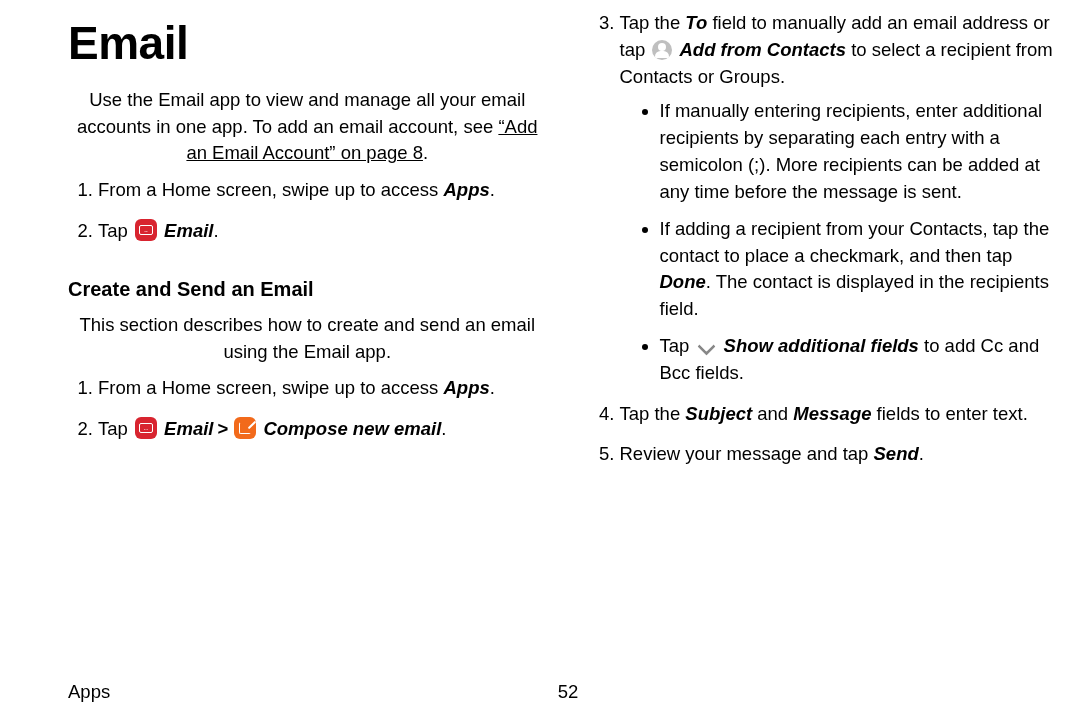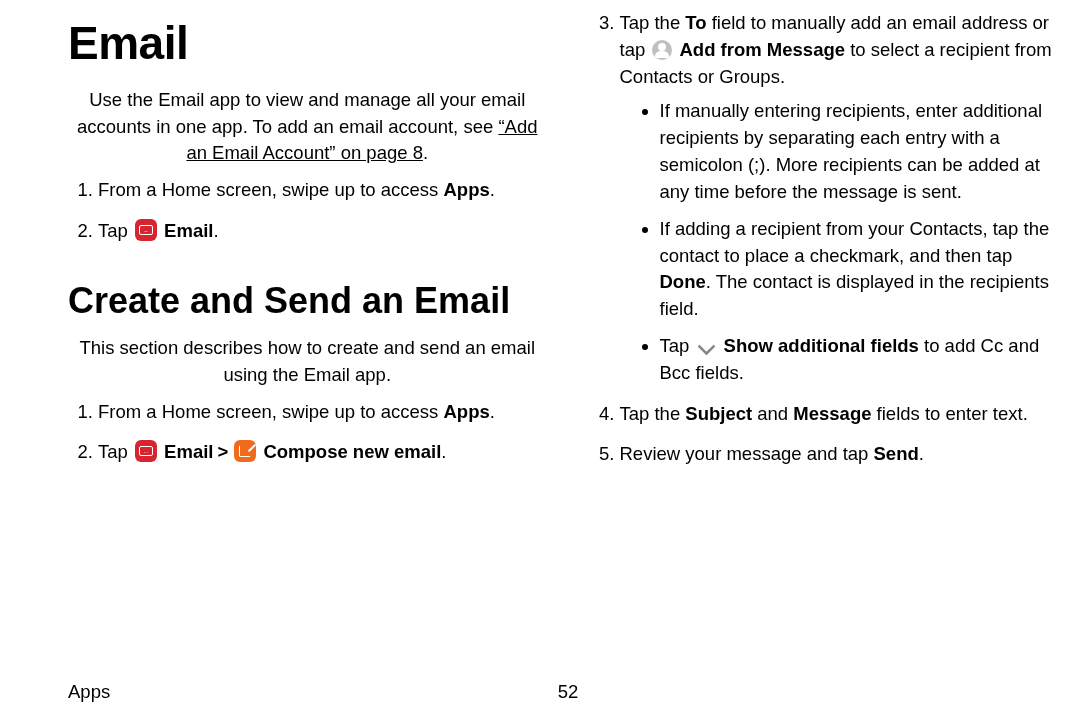--- a/index.html
+++ b/index.html
@@ -28,21 +28,21 @@
     flex: 1 1 0;
     min-width: 0;
   }
   h1 {
     font-size: 46px;
     font-weight: 800;
     margin: 0 0 10px 0;
     letter-spacing: -0.5px;
   }
   h2 {
-    font-size: 36px;
+    font-size: 20px;
     font-weight: 800;
     margin: 30px 0 8px 0;
   }
   p { margin: 0 0 10px 0; text-align: center; }
   .link {
     text-decoration: underline;
     cursor: pointer;
   }
   ol {
     margin: 0;
@@ -53,21 +53,21 @@
     margin: 0 0 14px 0;
   }
   ul.bul {
     list-style: disc;
     margin: 8px 0 8px 0;
     padding-left: 40px;
   }
   ul.bul > li {
     margin-bottom: 10px;
   }
-  .b { font-weight: 700; }
+  .b { font-weight: 700; font-style: italic; }
   
   .ic {
     display: inline-block;
     vertical-align: -4px;
     margin: 0 2px;
   }
   .ic-email {
     width: 22px;
     height: 22px;
     border-radius: 6px;
@@ -223,21 +223,21 @@
         <span class="b">Email</span><span class="chev-sep">&gt;</span><span class="ic ic-compose"></span>
         <span class="b">Compose new email</span><span>.</span>
       </li>
     </ol>
   </div>
 
   <div class="col colstart3">
     <ol start="3">
       <li>
         <span>Tap the </span><span class="b">To</span><span> field to manually add an email address or tap </span><span class="ic ic-contact"></span>
-        <span class="b">Add from Message</span><span> to select a recipient from Contacts or Groups.</span>
+        <span class="b">Add from Contacts</span><span> to select a recipient from Contacts or Groups.</span>
 
         <ul class="bul">
           <li>If manually entering recipients, enter additional recipients by separating each entry with a semicolon (;). More recipients can be added at any time before the message is sent.</li>
           <li>
             <span>If adding a recipient from your Contacts, tap the contact to place a checkmark, and then tap </span><span class="b">Done</span><span>. The contact is displayed in the recipients field.</span>
           </li>
           <li>
             <span>Tap </span><span class="ic ic-chevdown"></span>
             <span class="b">Show additional fields</span><span> to add Cc and Bcc fields.</span>
           </li>

